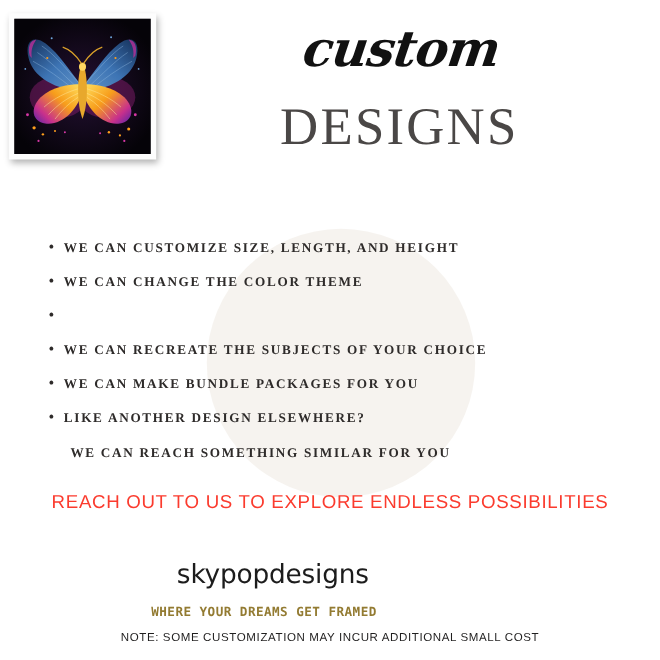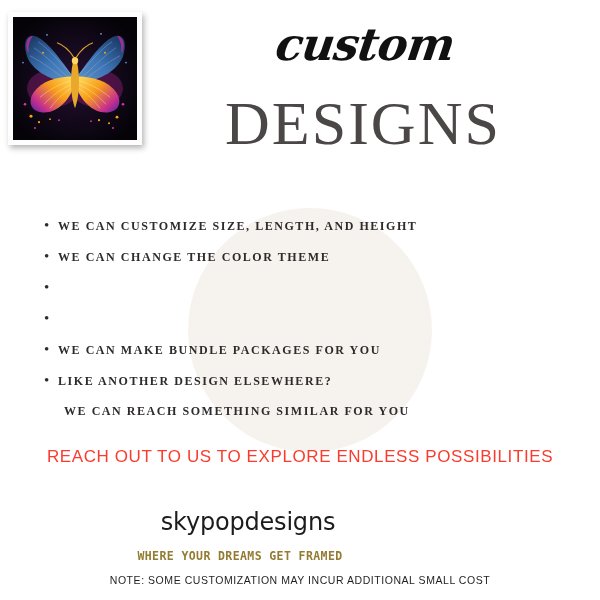--- a/index.html
+++ b/index.html
@@ -74,21 +74,21 @@
     z-index: 2;
   }
   .designs-word {
     position: absolute;
     left: 148px;
     top: 92px;
     width: 430px;
     text-align: center;
     font-family: "Liberation Serif", serif;
     font-weight: 400;
-    font-size: 62px;
+    font-size: 48px;
     letter-spacing: 2px;
     color: #4a4746;
     line-height: 1;
     z-index: 2;
   }
   .tagline-red {
     position: absolute;
     left: 60px;
     top: 178px;
     width: 520px;
@@ -311,20 +311,21 @@
       <span class="bullet-dot">•</span>
       <span class="bullet-text">WE CAN CHANGE THE COLOR THEME</span>
     </div>
 
     <div class="bullet-row">
       <span class="bullet-dot">•</span>
     </div>
 
     <div class="bullet-row">
       <span class="bullet-dot">•</span>
+      <span class="bullet-text">WE CAN RECREATE THE SUBJECTS OF YOUR CHOICE</span>
     </div>
 
     <div class="bullet-row">
       <span class="bullet-dot">•</span>
       <span class="bullet-text">WE CAN MAKE BUNDLE PACKAGES FOR YOU</span>
     </div>
 
     <div class="bullet-row">
       <span class="bullet-dot">•</span>
       <span class="bullet-text">LIKE ANOTHER DESIGN ELSEWHERE?</span>

